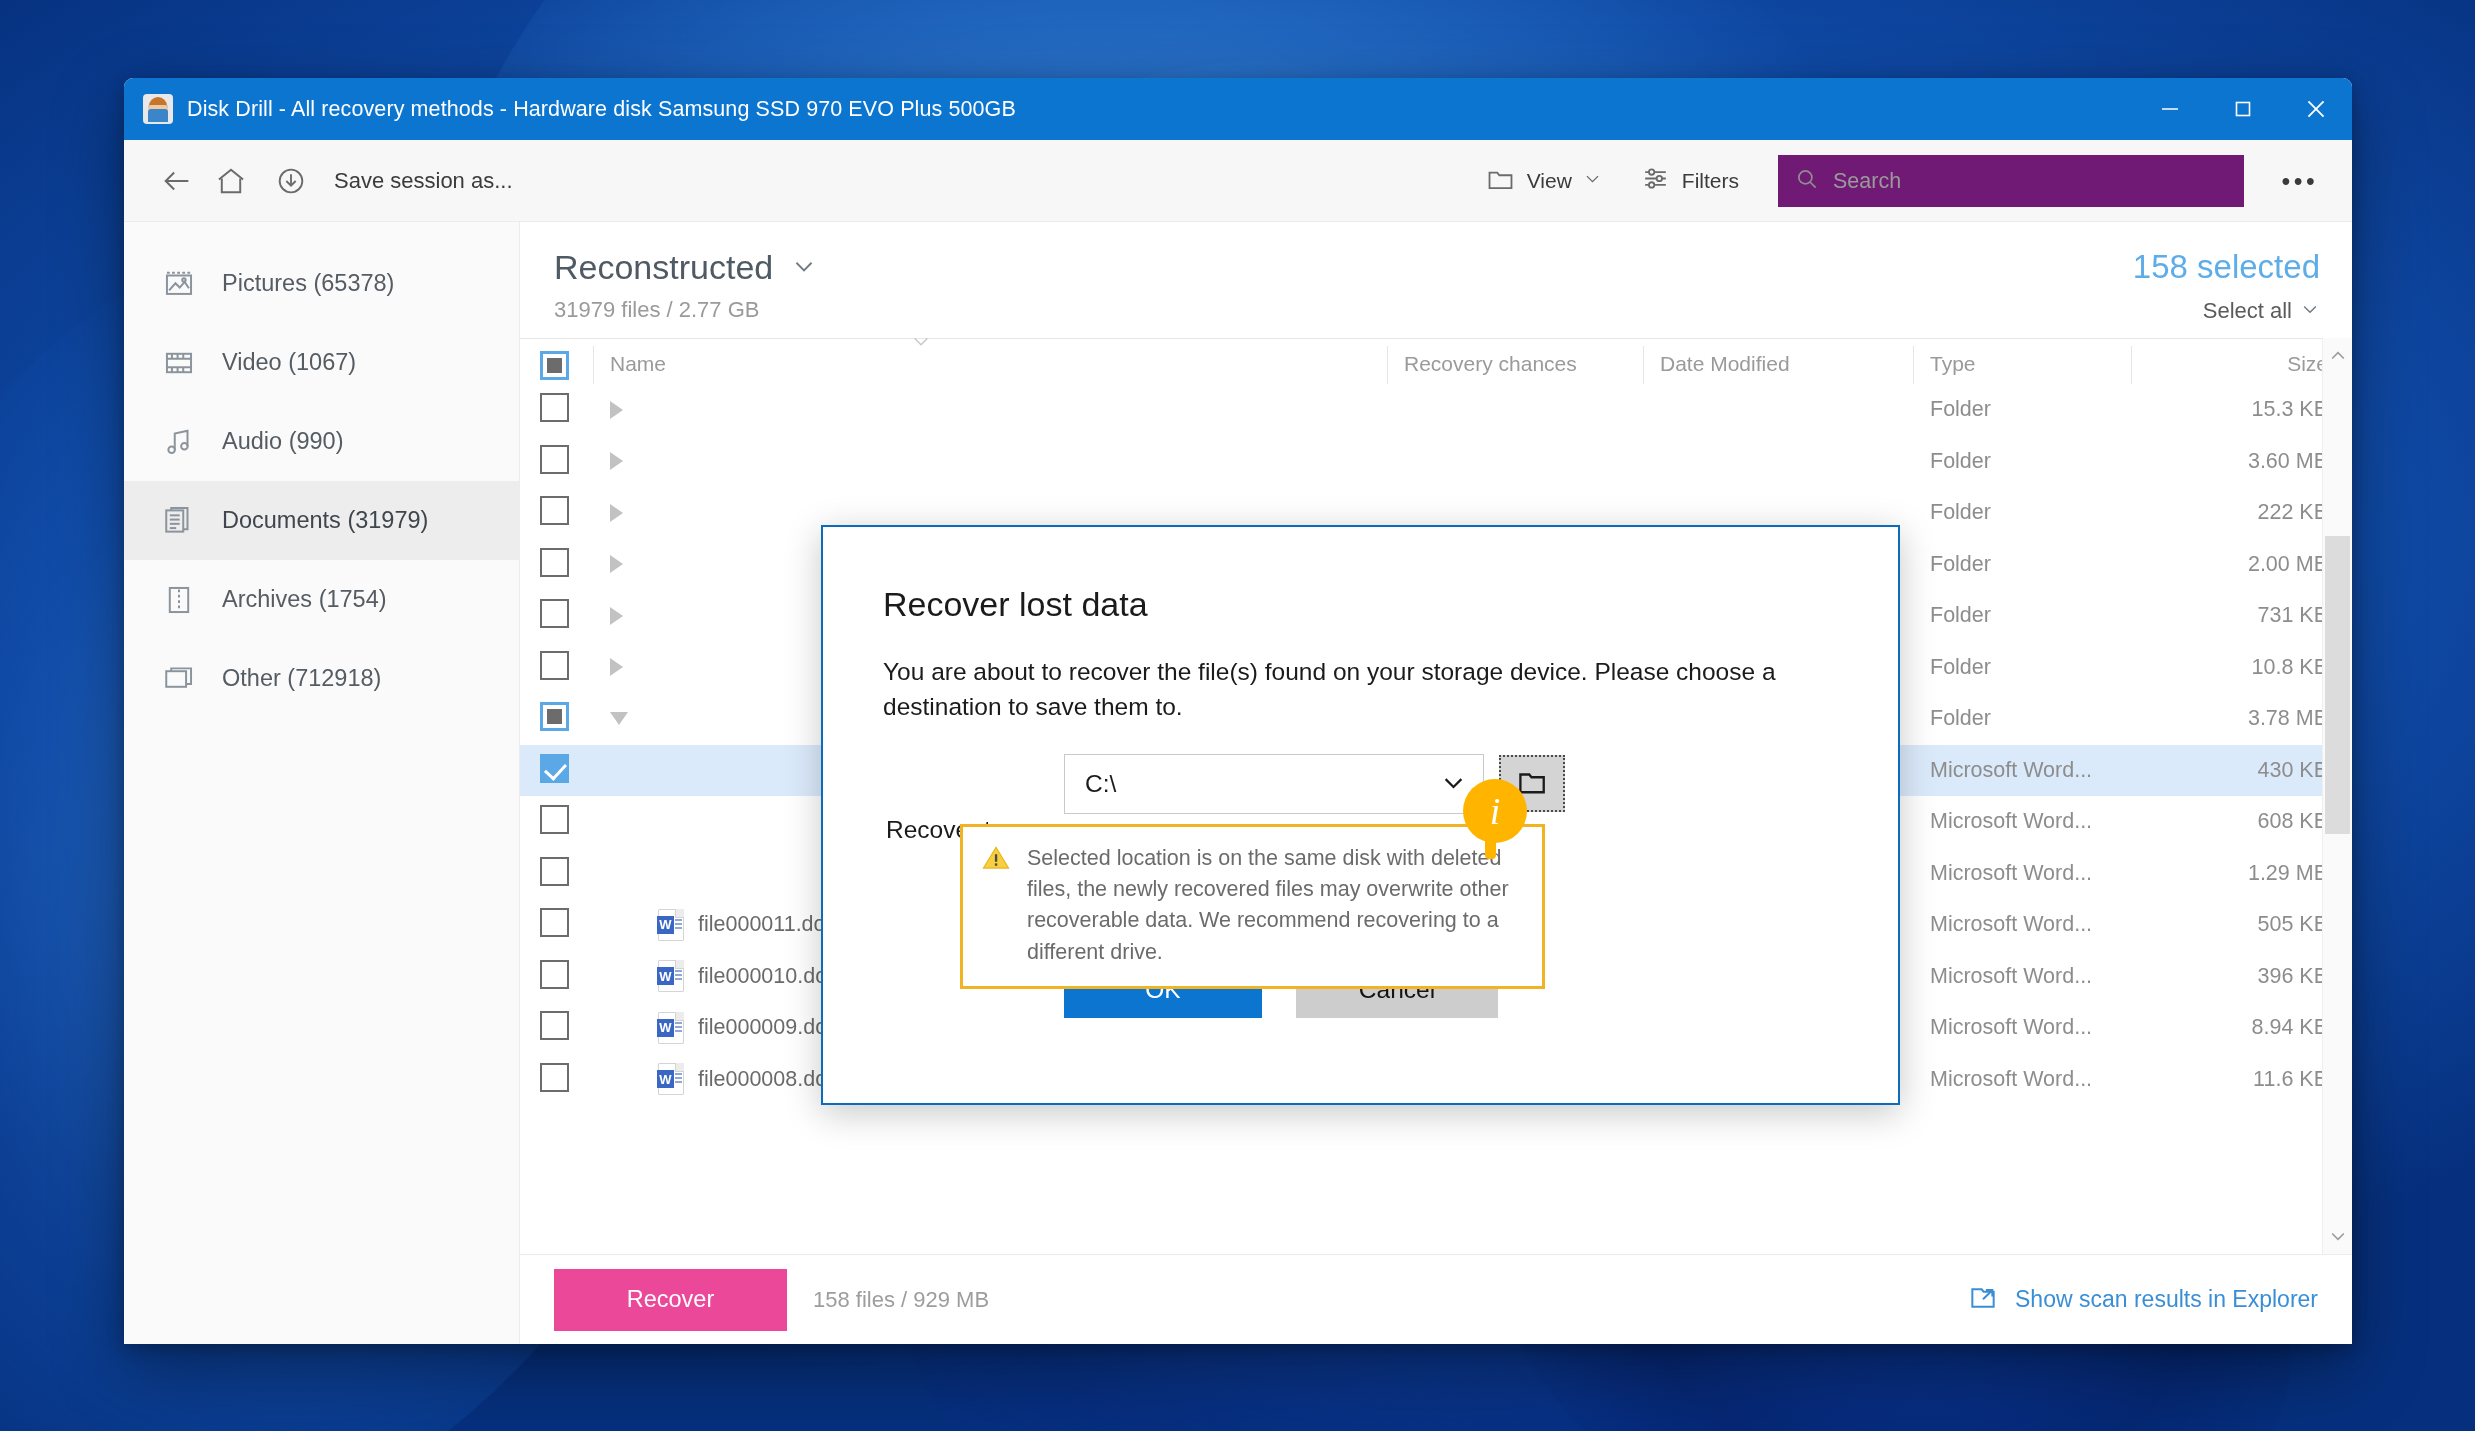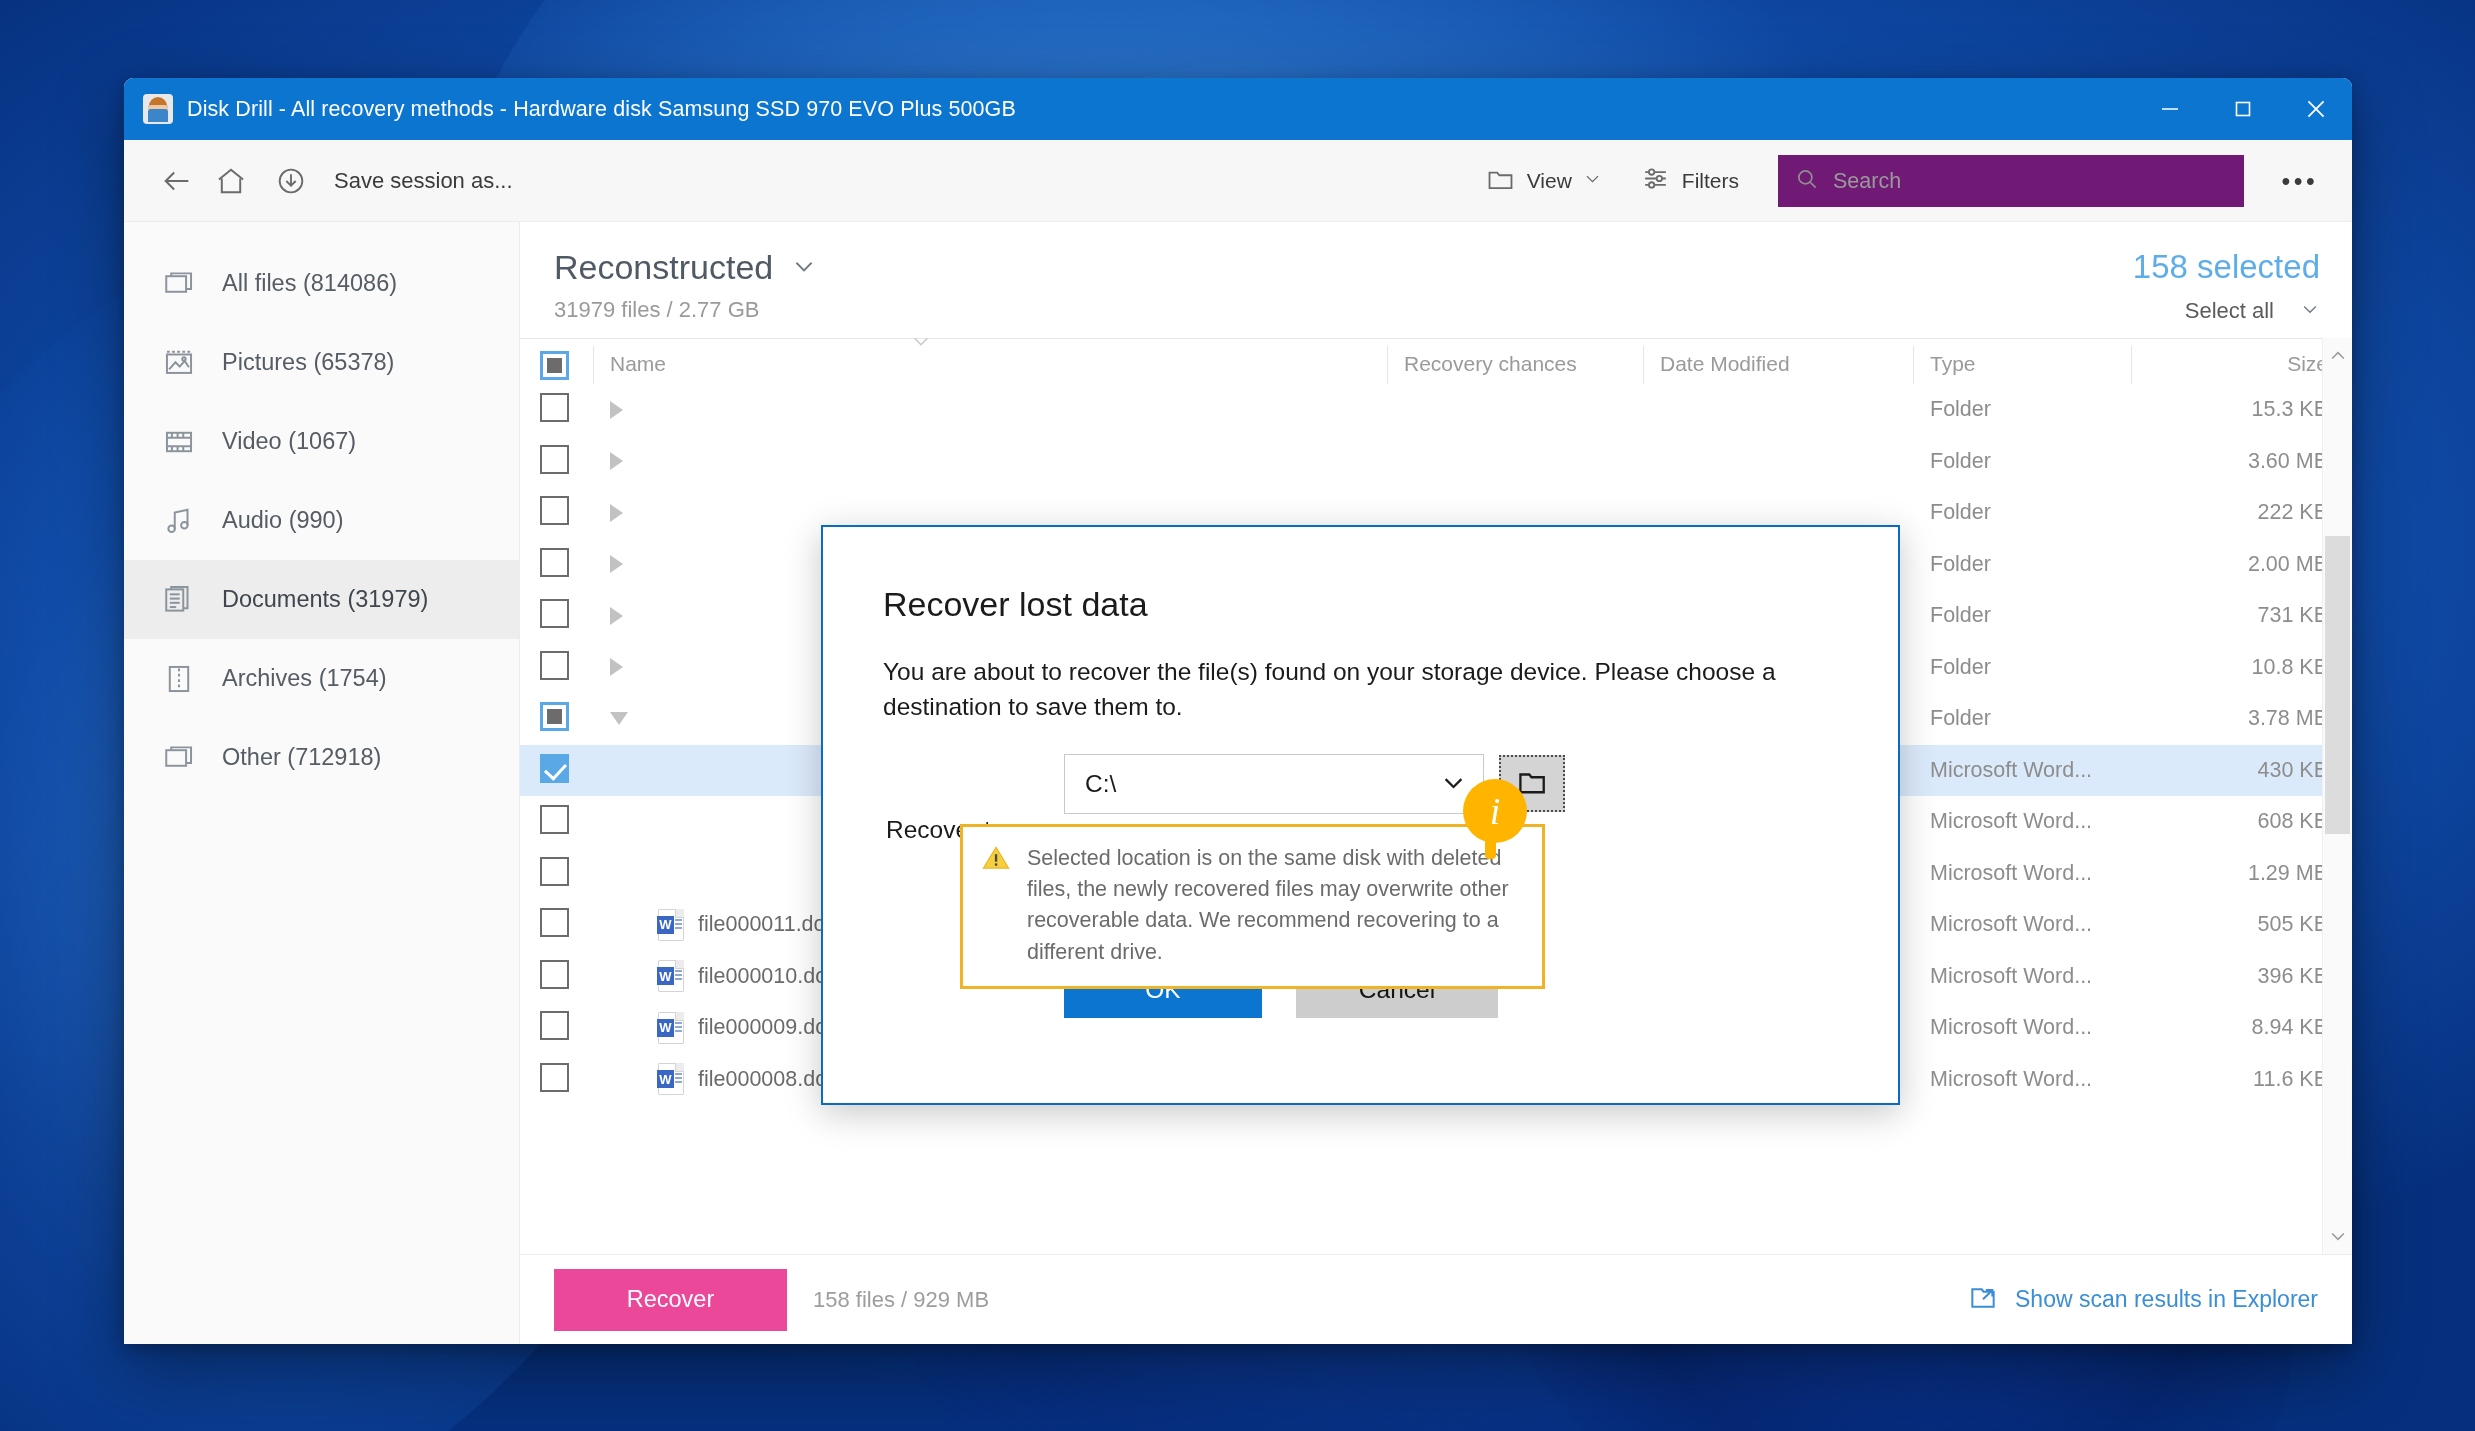--- a/index.html
+++ b/index.html
@@ -175,21 +175,21 @@
     flex: 0 0 auto; padding: 26px 32px 0 34px;
     display: flex; justify-content: space-between; align-items: flex-start;
     position: relative;
   }
   #ch-left { display:flex; flex-direction:column; }
   #scope-row { display: flex; align-items: center; gap: 18px; cursor: default; }
   #scope-title { font-size: 34px; color: #4f5a64; font-weight: 400; }
   #scope-sub { font-size: 22px; color: #9a9a9a; margin-top: 10px; }
   #ch-right { display:flex; flex-direction:column; align-items:flex-end; }
   #selected-count { font-size: 33px; color: #5eace8; cursor: default; }
-  #select-all-row { display:flex; align-items:center; gap: 26px; margin-top: 12px; cursor: default; }
+  #select-all-row { display:flex; align-items:center; gap: 8px; margin-top: 12px; cursor: default; }
   #select-all-label { font-size: 22px; color: #5b5b5b; }
 
   
   #table-wrap { flex: 1 1 auto; display:flex; flex-direction: column; min-height: 0; margin-top: 14px; position: relative; }
 
   #table-head {
     display: flex; align-items: flex-end;
     height: 46px; border-top: 1px solid #e6e6e6;
     padding-left: 20px; flex: 0 0 auto; position: relative;
   }
@@ -436,29 +436,20 @@
       <div id="more-btn">•••</div>
     </div>
   </div>
 
   <div id="body-area">
 
     <div id="sidebar">
       <div class="side-item">
         <span class="side-icon">
           <svg width="34" height="34" viewBox="0 0 24 24" fill="none" stroke="#8b949c" stroke-width="1.4">
-            <rect x="3" y="6.5" width="14" height="11"></rect>
-              <path d="M6.5 6.5 V4.5 h14 v11 h-3.5"></path>
-          </svg>
-        </span>
-        <span class="side-label">All files (814086)</span>
-      </div>
-      <div class="side-item">
-        <span class="side-icon">
-          <svg width="34" height="34" viewBox="0 0 24 24" fill="none" stroke="#8b949c" stroke-width="1.4">
             <rect x="3.5" y="6" width="17" height="13"></rect>
               <polyline points="5,16.5 9.5,11.5 12.5,14.5 16,10.5 19,15"></polyline>
             <circle cx="15.5" cy="9.2" r="1.2"></circle>
               <line x1="3.5" y1="4" x2="20.5" y2="4" stroke-dasharray="2 1.6"></line>
           </svg>
         </span>
         <span class="side-label">Pictures (65378)</span>
       </div>
       <div class="side-item">
         <span class="side-icon">

